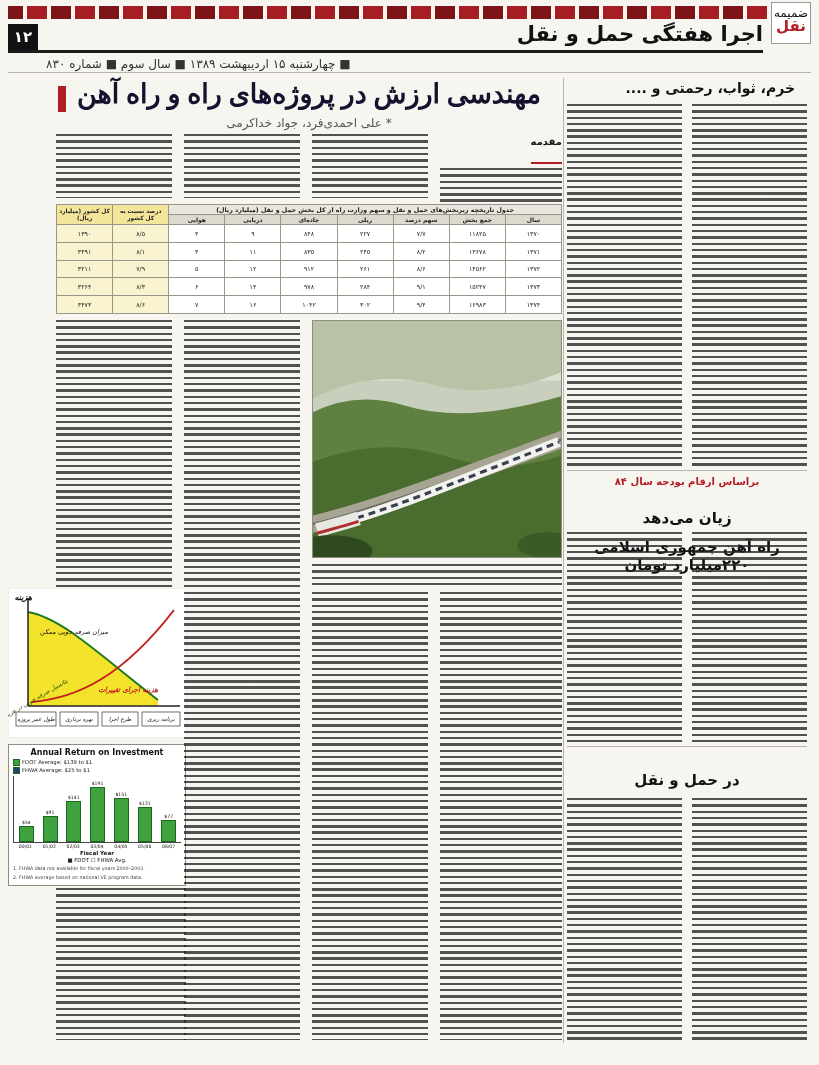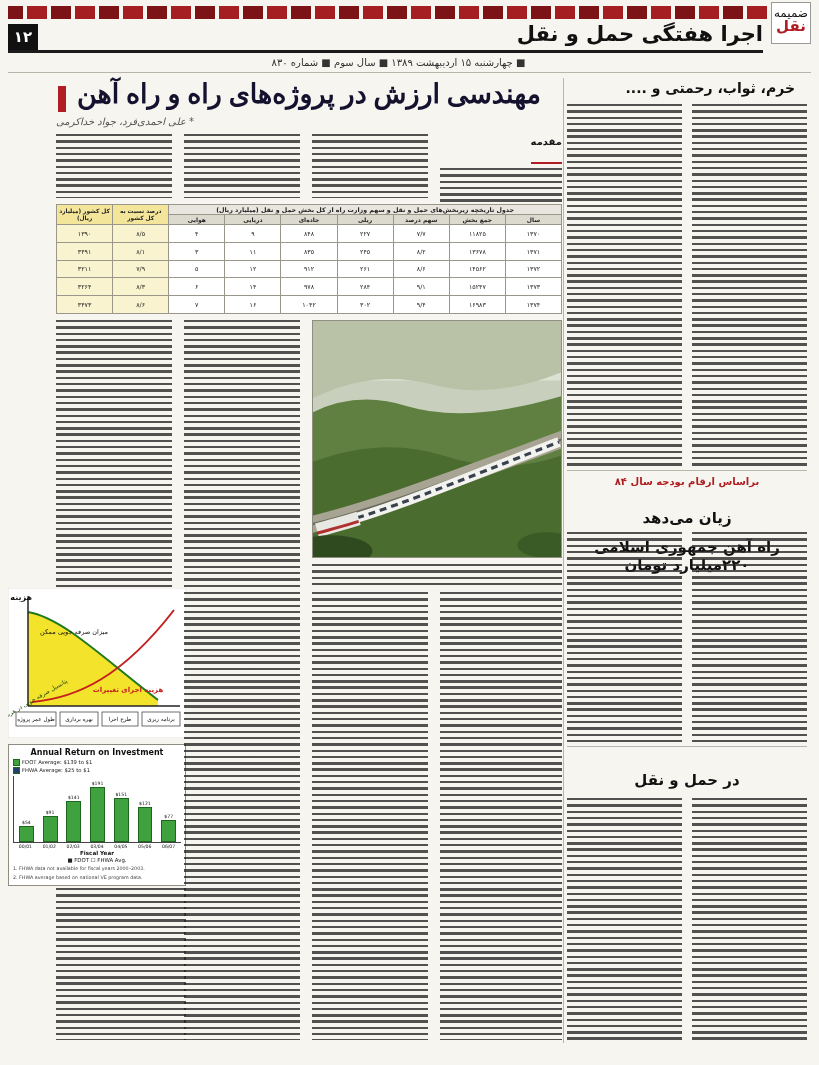--- a/index.html
+++ b/index.html
@@ -9,46 +9,46 @@
   .masthead-strip{position:absolute;top:6px;left:8px;right:52px;height:13px;
     background:repeating-linear-gradient(to left,#a51e22 0 20px,#f7f5ef 20px 24px,#7c1317 24px 44px,#f7f5ef 44px 48px);}
   .brand{position:absolute;top:2px;right:8px;width:40px;height:42px;background:#fff;border:1px solid #999;
     text-align:center;line-height:1;padding-top:4px;box-sizing:border-box;}
   .brand .b-top{display:block;font-size:12px;color:#111;}
   .brand .b-bot{display:block;font-size:15px;font-weight:bold;color:#b01e23;}
   .pagenum{position:absolute;top:24px;left:8px;width:30px;height:26px;background:#111;color:#fff;
     font-size:15px;font-weight:bold;display:flex;align-items:center;justify-content:center;}
   .supp-title{position:absolute;top:22px;right:56px;font-size:21px;font-weight:bold;color:#111;}
   .thick-rule{position:absolute;top:50px;left:8px;right:56px;height:3px;background:#1b1b1b;}
-  .dateline{position:absolute;top:57px;right:68px;left:46px;font-size:10px;color:#333;text-align:center;}
+  .dateline{position:absolute;top:57px;right:68px;left:46px;font-size:12px;color:#333;text-align:left;}
   .hairline{position:absolute;top:72px;left:8px;right:8px;height:1px;background:#b9b5aa;}
   
   .headline-mark{position:absolute;top:86px;left:58px;width:8px;height:26px;background:#b01e23;}
   .main-headline{position:absolute;top:78px;left:56px;width:506px;text-align:center;
     font-size:27px;font-weight:800;color:#14122e;font-family:Liberation Serif, serif;}
-  .byline{position:absolute;top:116px;left:56px;width:506px;text-align:left;font-size:10px;color:#555;font-style:italic;}
+  .byline{position:absolute;top:116px;left:56px;width:506px;text-align:center;font-size:12px;color:#555;}
   
   .tx{position:absolute;background:repeating-linear-gradient(to bottom,rgba(35,35,35,.78) 0 2.4px,transparent 2.4px 6.3px);}
   .twocol{position:absolute;display:flex;gap:10px;}
   .twocol .cx{flex:1;background:repeating-linear-gradient(to bottom,rgba(35,35,35,.78) 0 2.4px,transparent 2.4px 6.3px);}
   .introbox{position:absolute;top:130px;left:440px;width:122px;height:70px;}
   .introbox .ih{font-size:10px;font-weight:bold;color:#111;border-bottom:2px solid #b01e23;display:inline-block;padding-bottom:15px;}
   .introbox .it{margin-top:4px;height:50px;background:repeating-linear-gradient(to bottom,rgba(35,35,35,.78) 0 2.4px,transparent 2.4px 6.3px);}
   
   .htable{position:absolute;top:204px;left:56px;width:506px;height:110px;border-collapse:collapse;
     direction:rtl;font-size:6.3px;background:#fff;table-layout:fixed;}
   .htable th,.htable td{border:1px solid #9a968a;padding:1px 2px;text-align:center;color:#222;}
   .htable .tt{background:#e8e6de;font-weight:bold;font-size:6.3px;}
   .htable .ty{background:#f3e59a;font-size:5.8px;line-height:1.1;}
   .htable thead tr:nth-child(2) th{background:#dcd9cf;font-size:6px;}
   .htable td.ycell{background:#faf3cf;}
   
   .photo{position:absolute;top:320px;left:312px;width:250px;height:238px;border:1px solid #8f8c82;box-sizing:border-box;}
   
-  .diagram{position:absolute;top:588px;left:8px;width:178px;height:150px;background:#8b5cf6;}
+  .diagram{position:absolute;top:588px;left:8px;width:178px;height:150px;background:#8b5cf6;font-style:italic;}
   
   .roi{position:absolute;top:744px;left:8px;width:178px;background:#fff;border:1px solid #8f8c82;
     padding:3px 4px 4px;box-sizing:border-box;direction:ltr;}
   .roi-title{font-size:8px;font-weight:bold;text-align:center;color:#111;}
   .roi-legend{font-size:5.3px;color:#222;margin:2px 0 1px;line-height:1.5;}
   .lg-sq{display:inline-block;width:5px;height:5px;background:#3fa23f;border:0.5px solid #1e681e;margin-right:2px;vertical-align:middle;}
   .lg-sq.alt{background:#26406e;}
   #bars{display:flex;align-items:flex-end;gap:3px;height:66px;border-left:1px solid #444;border-bottom:1px solid #444;padding:0 2px;}
   .bar-w{flex:1;display:flex;flex-direction:column;align-items:center;justify-content:flex-end;height:100%;}
   .bar-v{font-size:4.6px;color:#111;margin-bottom:1px;}

